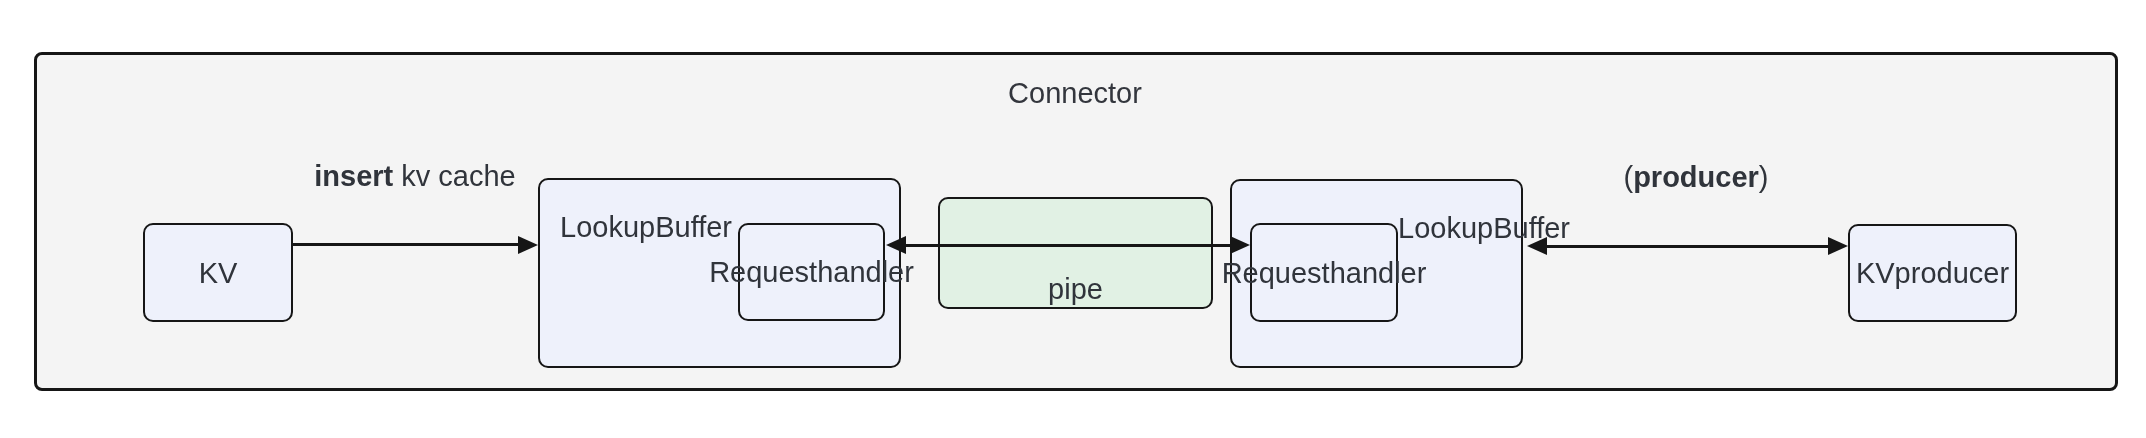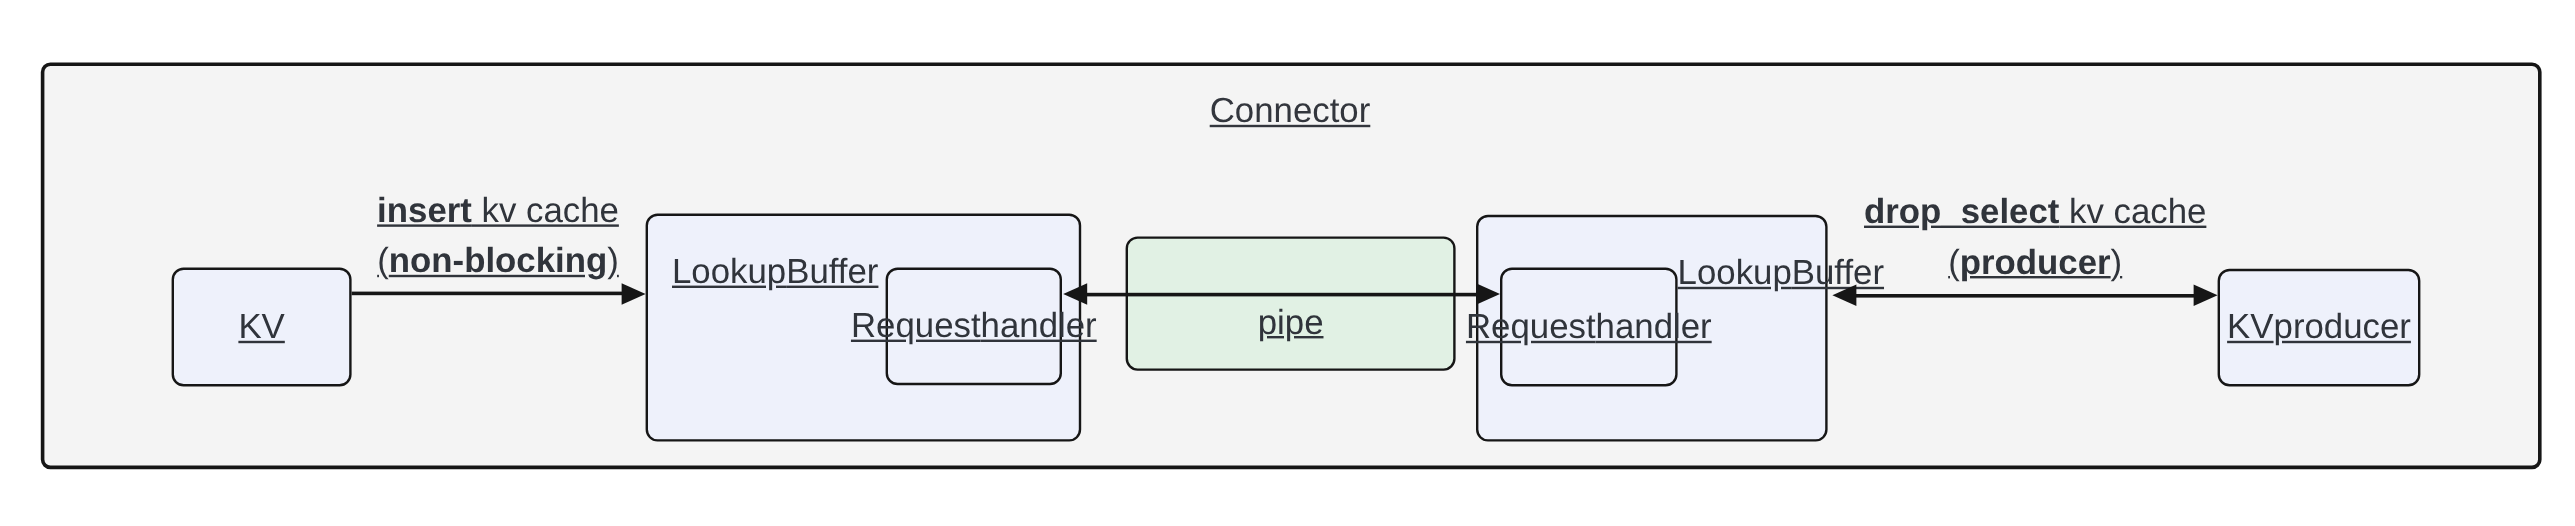--- a/index.html
+++ b/index.html
@@ -11,21 +11,21 @@
   #canvas {
     position: relative;
     width: 2146px;
     height: 438px;
     background: #ffffff;
     overflow: hidden;
     color: #30343b;
     font-size: 29px;
     line-height: 42px;
   }
-  .abs { position: absolute; box-sizing: border-box; text-decoration: underline; }
+  .abs { position: absolute; box-sizing: border-box; }
 
   
   .frame {
     left: 34px; top: 52px; width: 2084px; height: 339px;
     background: #f4f4f4;
     border: 3px solid #161616;
     border-radius: 8px;
     z-index: 0;
   }
   .frame-title {
@@ -65,21 +65,21 @@
 
   
   .pipe-box {
     left: 938px; top: 197px; width: 275px; height: 112px;
     background: #e1f1e4;
     border: 2.5px solid #161616;
     border-radius: 10px;
     z-index: 1;
   }
   .pipe-label {
-    left: 938px; top: 248px; width: 275px;
+    left: 938px; top: 268px; width: 275px;
     text-align: center;
     z-index: 3;
   }
 
   
   .edge-label {
     text-align: center;
     z-index: 3;
   }
   .edge-label b { font-weight: 700; }
@@ -119,21 +119,20 @@
 
   <div class="abs frame"></div>
   <div class="abs frame-title">Connector</div>
 
   <div class="abs node kv-producer">
     <span>KV</span>
   </div>
 
   <div class="abs edge-label edge-label-insert">
     <div><b>insert</b><span> kv cache</span></div>
-    <div><span>(</span><b>non-blocking</b><span>)</span></div>
   </div>
 
   <div class="abs aline line-insert"></div>
   <div class="abs ahead right head-insert"></div>
 
   <div class="abs node buffer-left"></div>
   <div class="abs buffer-label buffer-label-left">
     <span>Lookup</span>
     <span>Buffer</span>
   </div>
@@ -153,21 +152,20 @@
   <div class="abs node rh-right">
     <span>Request</span>
     <span>handler</span>
   </div>
   <div class="abs buffer-label buffer-label-right">
     <span>Lookup</span>
     <span>Buffer</span>
   </div>
 
   <div class="abs edge-label edge-label-drop">
-    <div><b>drop_select</b><span> kv cache</span></div>
     <div><span>(</span><b>producer</b><span>)</span></div>
   </div>
 
   <div class="abs aline line-drop"></div>
   <div class="abs ahead left head-drop-left"></div>
   <div class="abs ahead right head-drop-right"></div>
 
   <div class="abs node kv-consumer">
     <span>KV</span>
     <span>producer</span>

